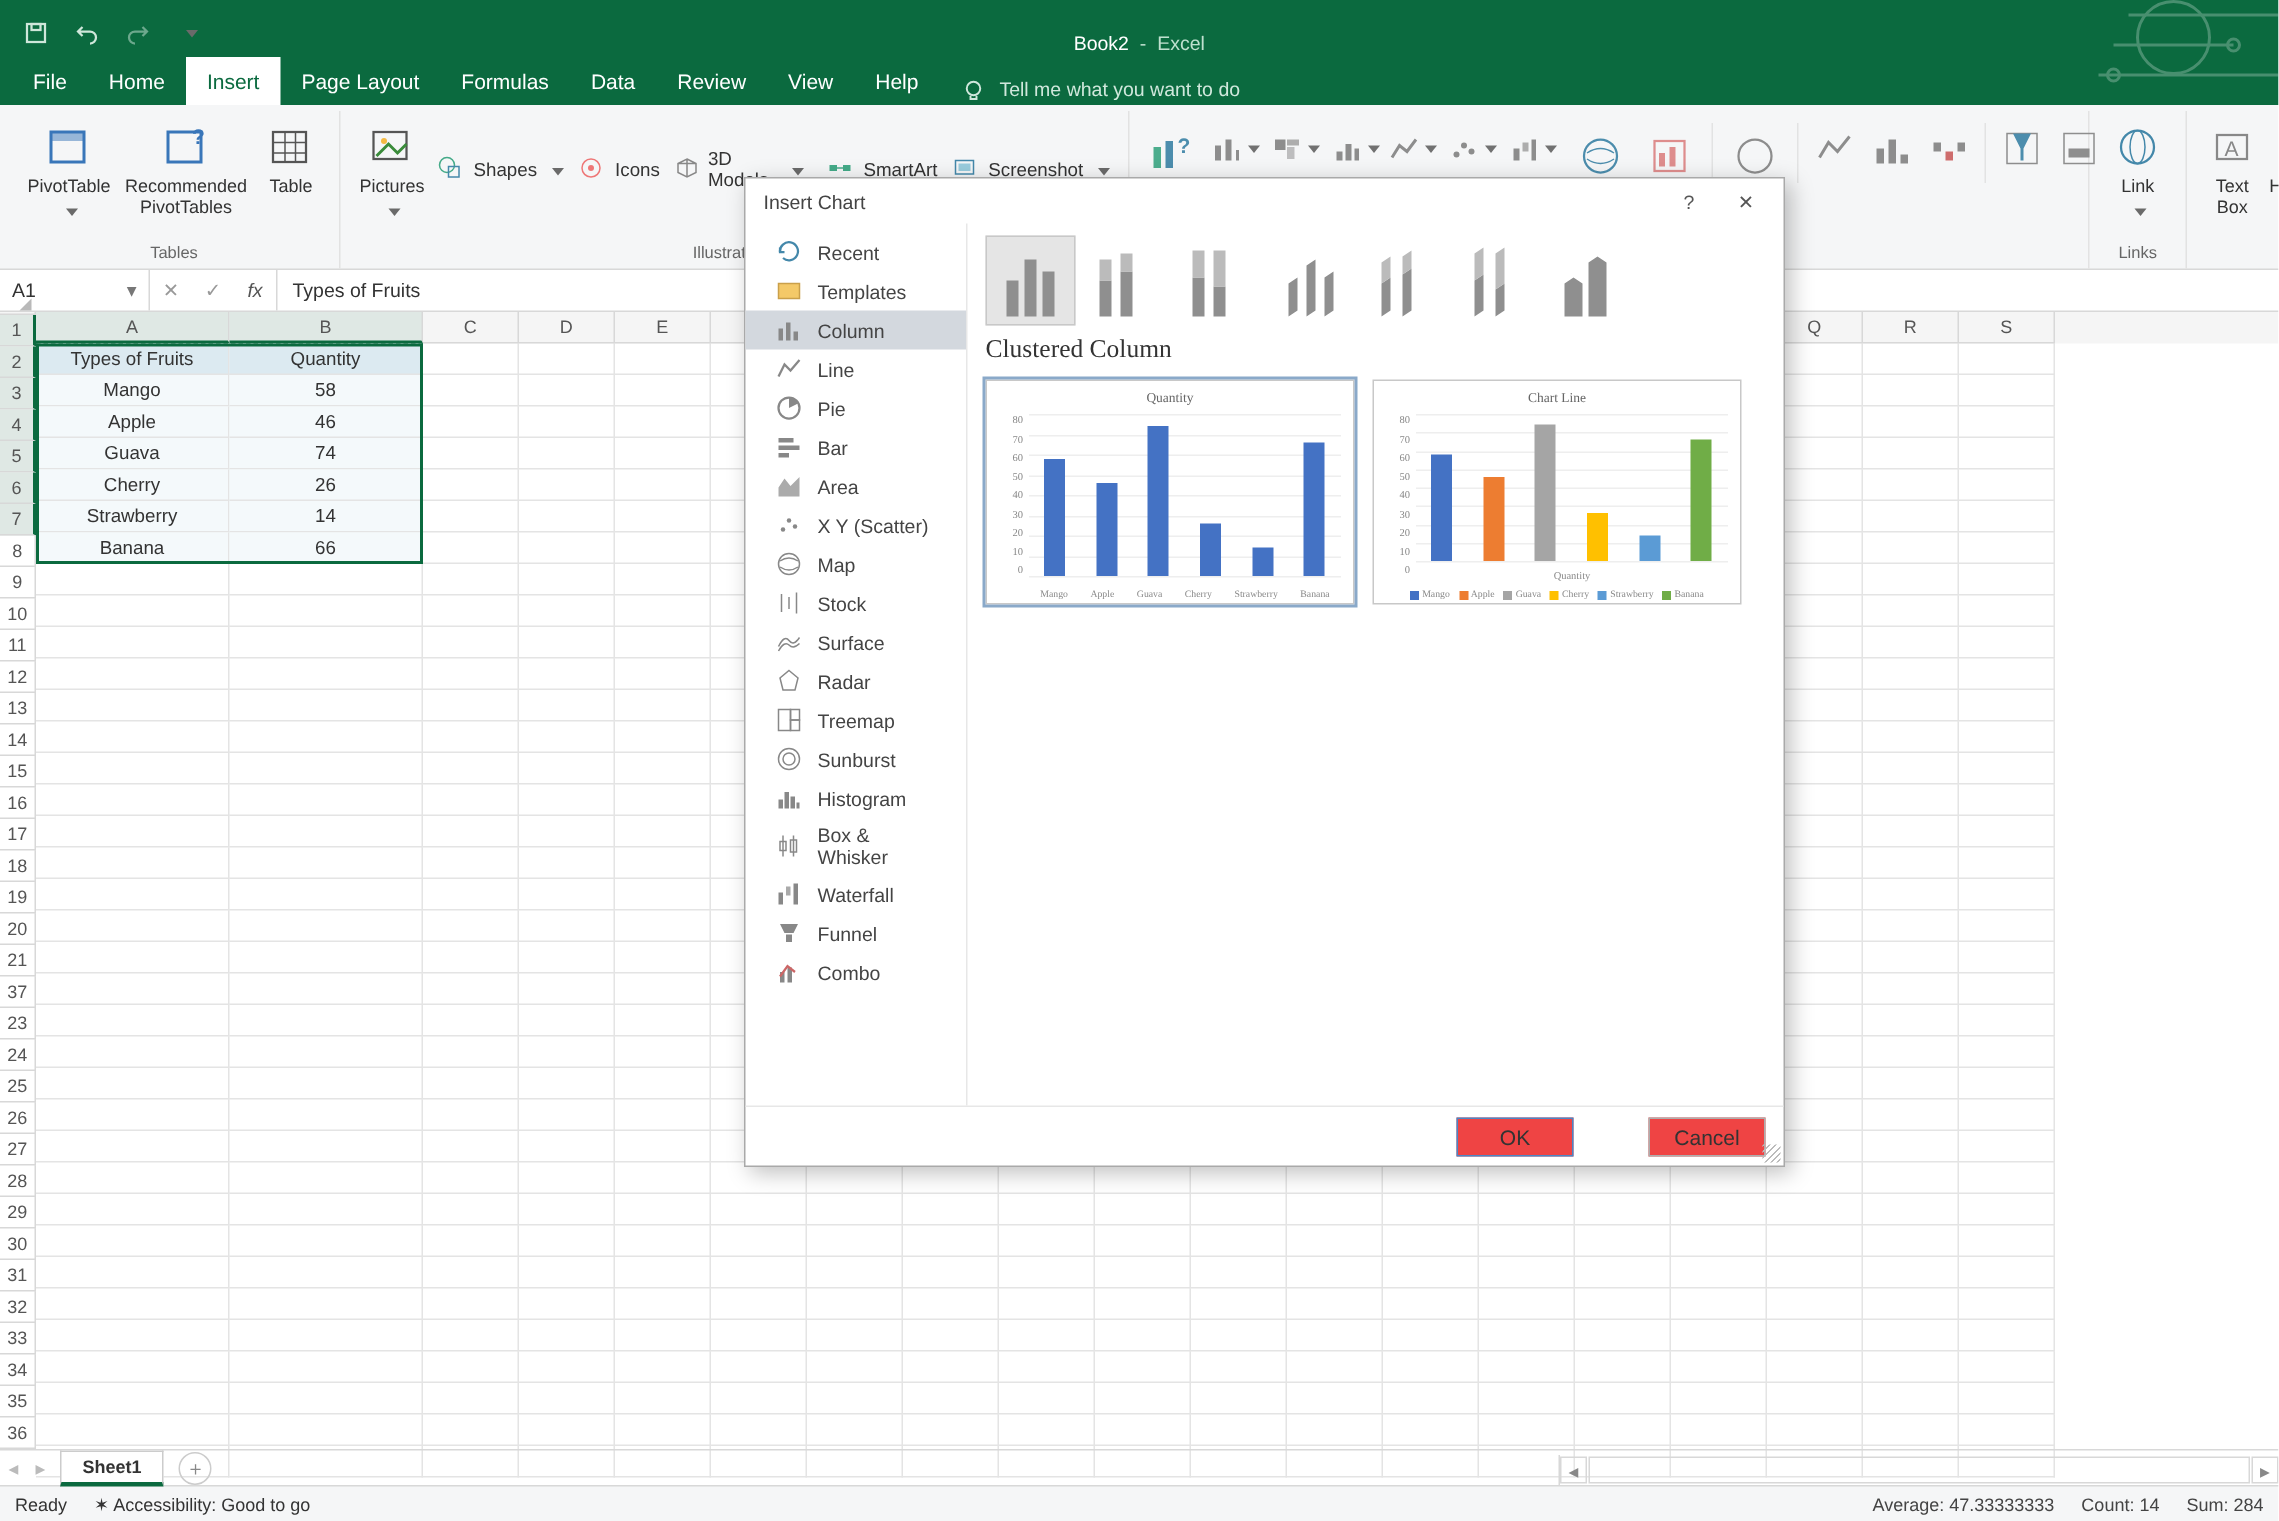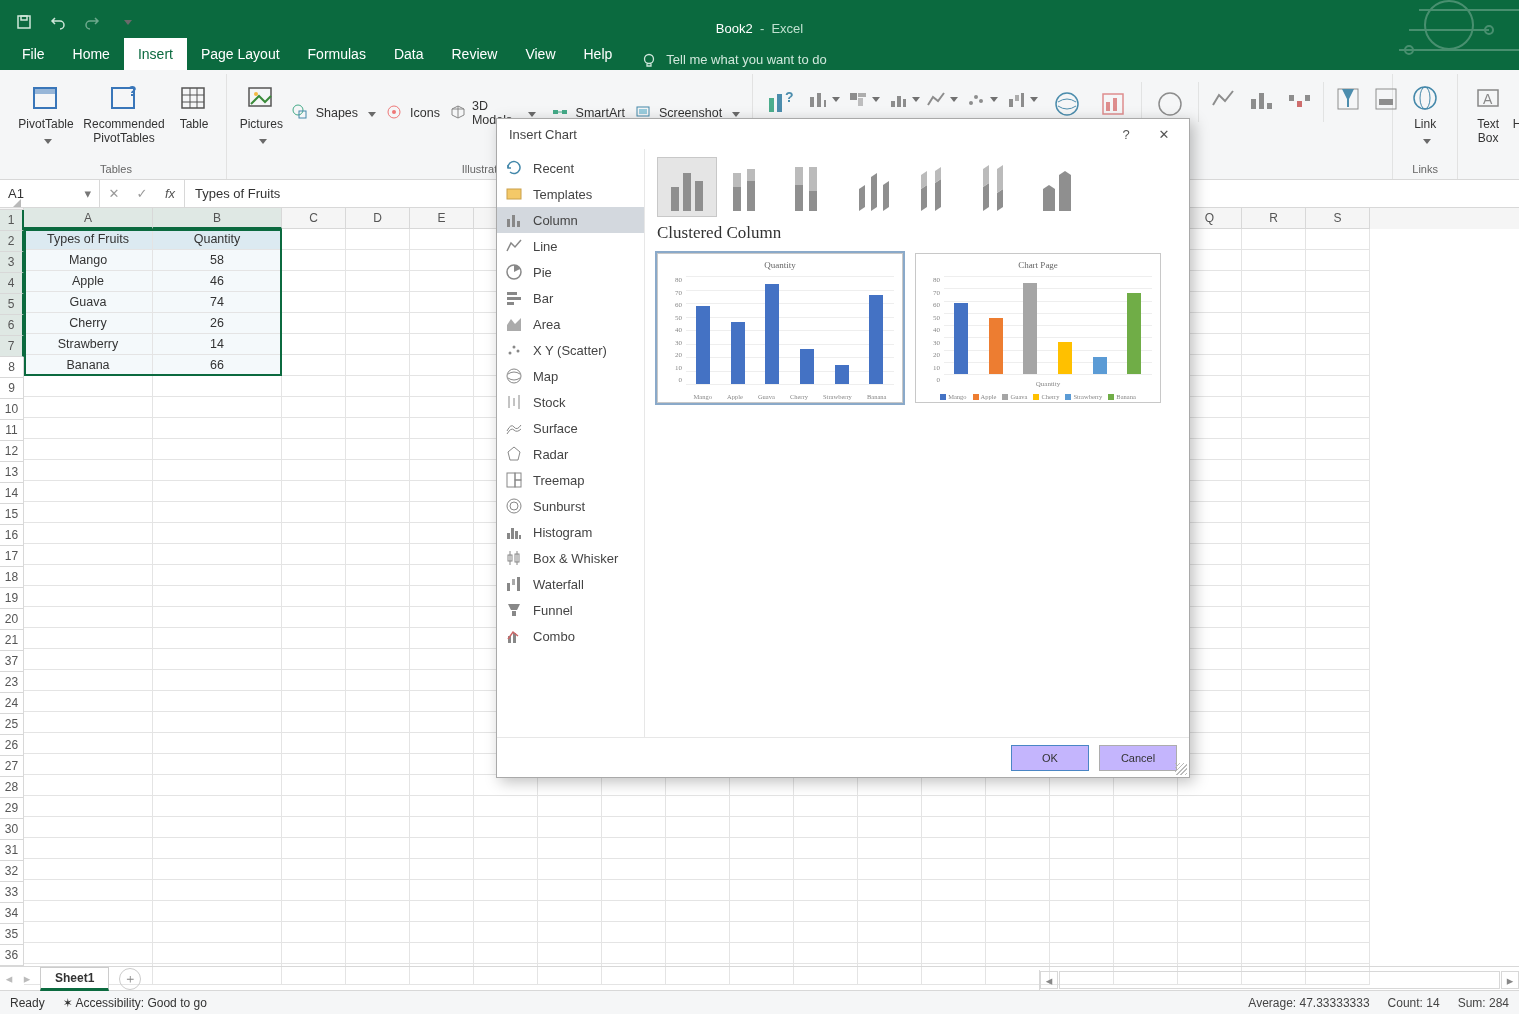--- a/index.html
+++ b/index.html
@@ -79,21 +79,21 @@
   .dialog{position:absolute;left:496px;top:118px;width:694px;height:660px;background:#fff;border:1px solid #a9a9a9;box-shadow:4px 4px 14px rgba(0,0,0,0.25);display:flex;flex-direction:column;}
   .dlg-title{height:30px;display:flex;align-items:center;justify-content:space-between;padding:0 8px 0 12px;}
   .dlg-title .ttl{font-size:13px;color:#444;}
   .dlg-title .btns{display:flex;gap:4px;}
   .dlg-title .btns .b{width:34px;height:24px;display:flex;align-items:center;justify-content:center;color:#555;}
   .dlg-tabs{display:flex;gap:10px;padding:2px 10px 0;border-bottom:1px solid #d8d8d8;}
   .dlg-tab{padding:4px 8px;font-size:12.5px;color:#555;position:relative;top:1px;}
   .dlg-tab.active{border:1px solid #bdbdbd;border-bottom:1px solid #fff;background:#fff;}
   .dlg-body{flex:1;display:flex;}
   .dlg-sidebar{width:148px;border-right:1px solid #e7e7e7;padding:6px 0;}
-  .ctype{display:flex;align-items:center;gap:10px;padding:4px 8px;font-size:13px;color:#444;}
+  .ctype{display:flex;align-items:center;gap:10px;padding:4px 20px;font-size:13px;color:#444;}
   .ctype.sel{background:#d3d8de;}
   .ctype .ci{width:18px;height:18px;display:flex;align-items:center;justify-content:center;}
   .dlg-main{flex:1;padding:8px 12px;font-family:Liberation Serif, serif;}
   .subtypes{display:flex;gap:2px;margin-bottom:6px;}
   .subtype{width:60px;height:60px;border:1px solid transparent;display:flex;align-items:center;justify-content:center;}
   .subtype.sel{background:#e5e5e5;border:1px solid #c8c8c8;}
   .subtype svg{fill:#8f8f8f;}
   .preview-title{font-size:17px;color:#333;margin:6px 0 10px;}
   .previews{display:flex;gap:12px;}
   .preview{width:246px;height:150px;border:1px solid #c8c8c8;background:#fff;position:relative;padding:6px 6px 2px;}
@@ -102,21 +102,21 @@
   .bars{position:absolute;left:28px;right:8px;bottom:18px;top:22px;}
   .yaxis{position:absolute;left:6px;top:22px;bottom:18px;width:18px;display:flex;flex-direction:column;justify-content:space-between;font-size:7px;color:#888;text-align:right;}
   .gridlines{position:absolute;left:0;right:0;top:0;bottom:0;}
   .gridlines div{border-top:1px solid #eee;position:absolute;left:0;right:0;}
   .xaxis{position:absolute;left:28px;right:8px;bottom:2px;display:flex;justify-content:space-around;font-size:6.5px;color:#888;}
   .bar{position:absolute;bottom:0;width:14px;}
   .legend{position:absolute;bottom:2px;left:0;right:0;display:flex;justify-content:center;gap:6px;font-size:6.5px;color:#888;}
   .legend .li{display:flex;align-items:center;gap:2px;}
   .legend .sw{width:6px;height:6px;}
   .dlg-footer{height:40px;border-top:1px solid #e7e7e7;display:flex;align-items:center;justify-content:flex-end;gap:10px;padding-right:12px;position:relative;}
-  .dlg-btn{min-width:78px;height:26px;border:1px solid #adadad;background:#c4b5fd;display:flex;align-items:center;justify-content:center;font-size:11px;}
+  .dlg-btn{min-width:78px;height:26px;border:1px solid #adadad;background:#ef4444;display:flex;align-items:center;justify-content:center;font-size:14px;margin-left:40px;}
   .dlg-btn.primary{border:1.5px solid #4a86c5;}
   .resize-grip{position:absolute;right:2px;bottom:2px;width:12px;height:12px;background:repeating-linear-gradient(135deg,#bbb 0 1px,transparent 1px 3px);}
 </style>
 </head>
 <body>
 
 <div class="titlebar">
   <div class="qat">
     <div class="qbtn">
         <svg width="16" height="16" viewBox="0 0 16 16" fill="none" stroke="#cfe7da" stroke-width="1.5">
@@ -1570,21 +1570,21 @@
           <div class="xaxis" id="xaxis1">
               <span>Mango</span>
               <span>Apple</span>
               <span>Guava</span>
               <span>Cherry</span>
               <span>Strawberry</span>
               <span>Banana</span>
             </div>
         </div>
         <div class="preview">
-          <div class="ptitle">Chart Page</div>
+          <div class="ptitle">Chart Line</div>
           <div class="yaxis" id="yaxis2">
               <div>80</div>
               <div>70</div>
               <div>60</div>
               <div>50</div>
               <div>40</div>
               <div>30</div>
               <div>20</div>
               <div>10</div>
               <div>0</div>

